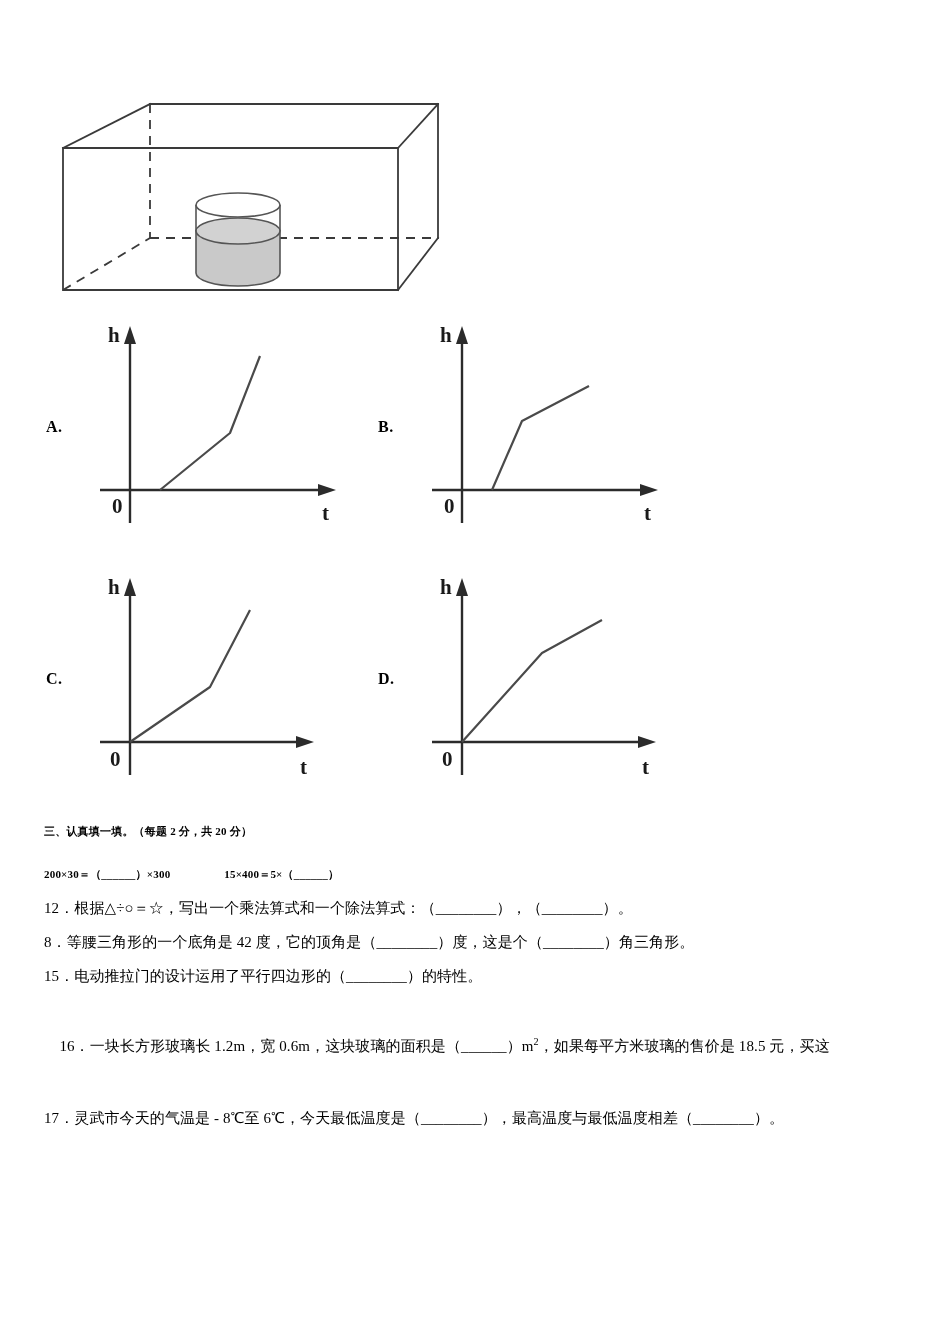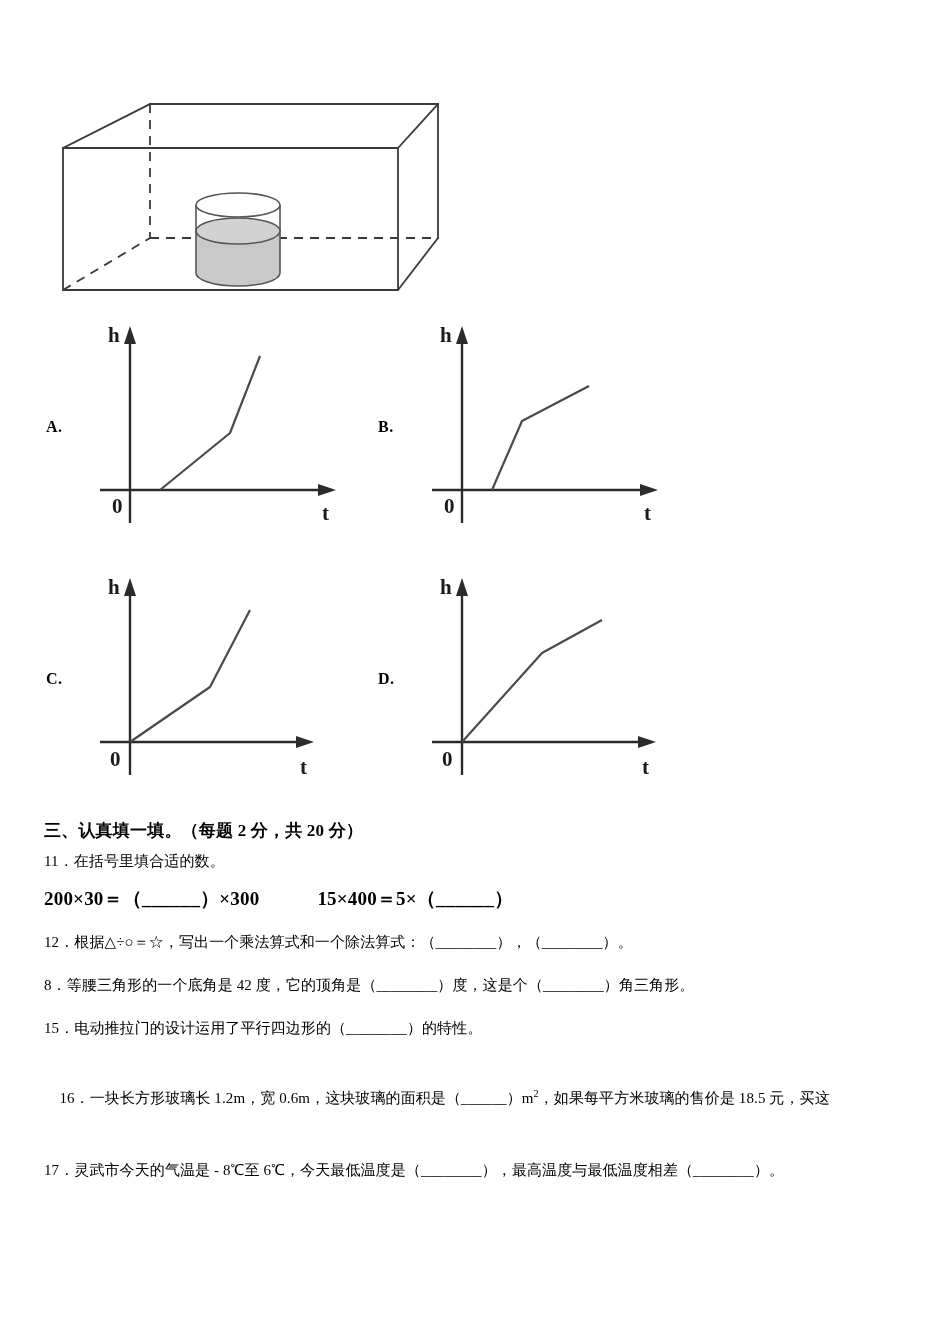--- a/index.html
+++ b/index.html
@@ -62,40 +62,40 @@
   
   #questions {
     position: absolute;
     left: 44px;
     top: 818px;
     width: 870px;
   }
   .section-heading {
     font-family: "Liberation Serif", "DejaVu Serif", serif;
     font-weight: bold;
-    font-size: 17px;
+    font-size: 11px;
     line-height: 26px;
     margin-bottom: 2px;
     letter-spacing: 0.2px;
   }
   .q-line {
     font-family: "Liberation Serif", "DejaVu Serif", serif;
     font-size: 15px;
     line-height: 28px;
-    margin-top: 15px;
+    margin-top: 6px;
     letter-spacing: 0.1px;
     white-space: pre-wrap;
   }
   .q-line.tight { margin-top: 3px; }
   .q-sub {
     font-family: "Liberation Serif", "DejaVu Serif", serif;
     font-weight: bold;
-    font-size: 19px;
+    font-size: 11px;
     line-height: 28px;
-    margin-top: 10px;
+    margin-top: 16px;
     letter-spacing: 0.2px;
   }
   .q-wrap {
     font-family: Liberation Serif, serif;
     font-size: 15px;
     line-height: 32px;
     margin-top: 8px;
     letter-spacing: 0.1px;
     white-space: pre-wrap;
   }
@@ -219,21 +219,20 @@
       <text x="228" y="204" font-family="'Liberation Serif', serif" font-size="21" font-weight="bold" fill="#1a1a1a">t</text>
     </svg>
   </div>
 
 </div>
 
 <div id="questions">
 
   <div class="section-heading">三、认真填一填。（每题 2 分，共 20 分）</div>
 
-  <div class="q-line tight">11．在括号里填合适的数。</div>
 
   <div class="q-sub">
     <span>200×30＝（______）×300</span>
     <span class="formula-gap"></span>
     <span>15×400＝5×（______）</span>
   </div>
 
   <div class="q-line">12．根据△÷○＝☆，写出一个乘法算式和一个除法算式：（________），（________）。</div>
 
   <div class="q-line">8．等腰三角形的一个底角是 42 度，它的顶角是（________）度，这是个（________）角三角形。</div>

